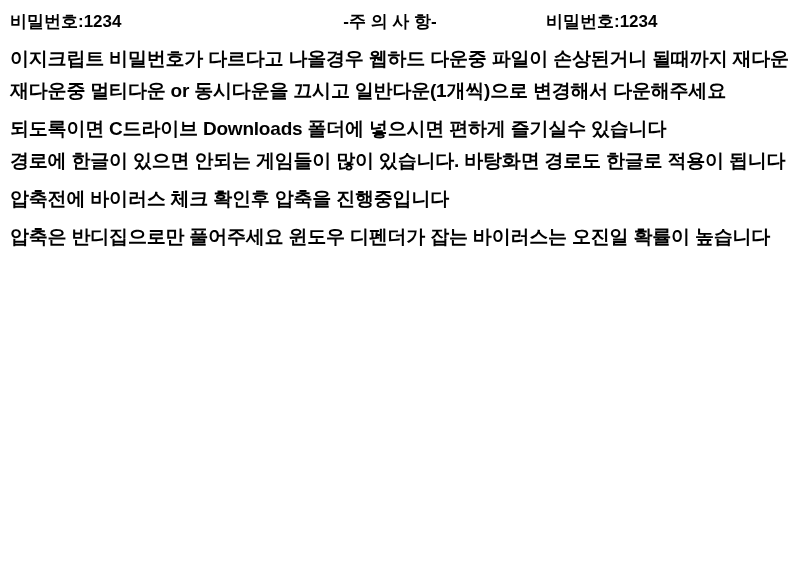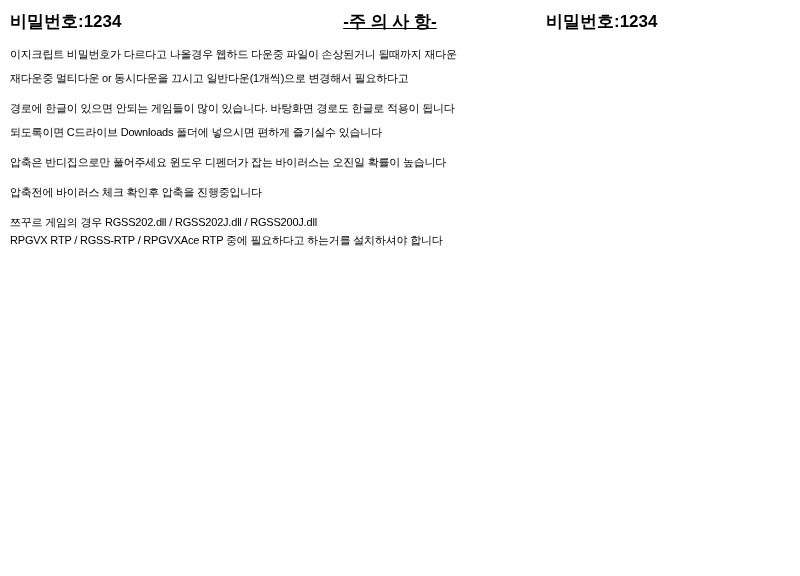--- a/index.html
+++ b/index.html
@@ -32,30 +32,29 @@
     margin-bottom: 16px;
     white-space: nowrap;
   }
   .hdr-left {
     width: 250px;
     text-align: left;
   }
   .hdr-center {
     width: 260px;
     text-align: center;
-    text-decoration: underline;
   }
   .hdr-right {
     flex: 1;
     text-align: left;
     padding-left: 26px;
   }
   .line {
-    font-size: 11px;
-    font-weight: normal;
+    font-size: 19px;
+    font-weight: bold;
     line-height: 1.0;
     white-space: nowrap;
     letter-spacing: -0.2px;
   }
   .block {
     margin-bottom: 19px;
   }
   .block .line + .line {
     margin-top: 13px;
   }
@@ -69,36 +68,32 @@
 <div class="page">
 
   <div class="header-row">
     <span class="hdr-left">비밀번호:1234</span>
     <span class="hdr-center">-주 의 사 항-</span>
     <span class="hdr-right">비밀번호:1234</span>
   </div>
 
   <div class="block">
     <div class="line">이지크립트 비밀번호가 다르다고 나올경우 웹하드 다운중 파일이 손상된거니 될때까지 재다운</div>
-    <div class="line">재다운중 멀티다운 or 동시다운을 끄시고 일반다운(1개씩)으로 변경해서 필요하다고</div>
+    <div class="line">재다운중 멀티다운 or 동시다운을 끄시고 일반다운(1개씩)으로 변경해서 다운해주세요</div>
   </div>
 
   <div class="block">
+    <div class="line">되도록이면 C드라이브 Downloads 폴더에 넣으시면 편하게 즐기실수 있습니다</div>
     <div class="line">경로에 한글이 있으면 안되는 게임들이 많이 있습니다. 바탕화면 경로도 한글로 적용이 됩니다</div>
-    <div class="line">되도록이면 C드라이브 Downloads 폴더에 넣으시면 편하게 즐기실수 있습니다</div>
   </div>
 
+
+  <div class="block">
+    <div class="line">압축전에 바이러스 체크 확인후 압축을 진행중입니다</div>
+  </div>
 
   <div class="block">
     <div class="line">압축은 반디집으로만 풀어주세요 윈도우 디펜더가 잡는 바이러스는 오진일 확률이 높습니다</div>
   </div>
 
-  <div class="block">
-    <div class="line">압축전에 바이러스 체크 확인후 압축을 진행중입니다</div>
-  </div>
-
-  <div class="block tight">
-    <div class="line">쯔꾸르 게임의 경우 RGSS202.dll / RGSS202J.dll / RGSS200J.dll</div>
-    <div class="line">RPGVX RTP /  RGSS-RTP  / RPGVXAce RTP 중에 필요하다고 하는거를 설치하셔야 합니다</div>
-  </div>
 
 
 </div>
 
 </body></html>

